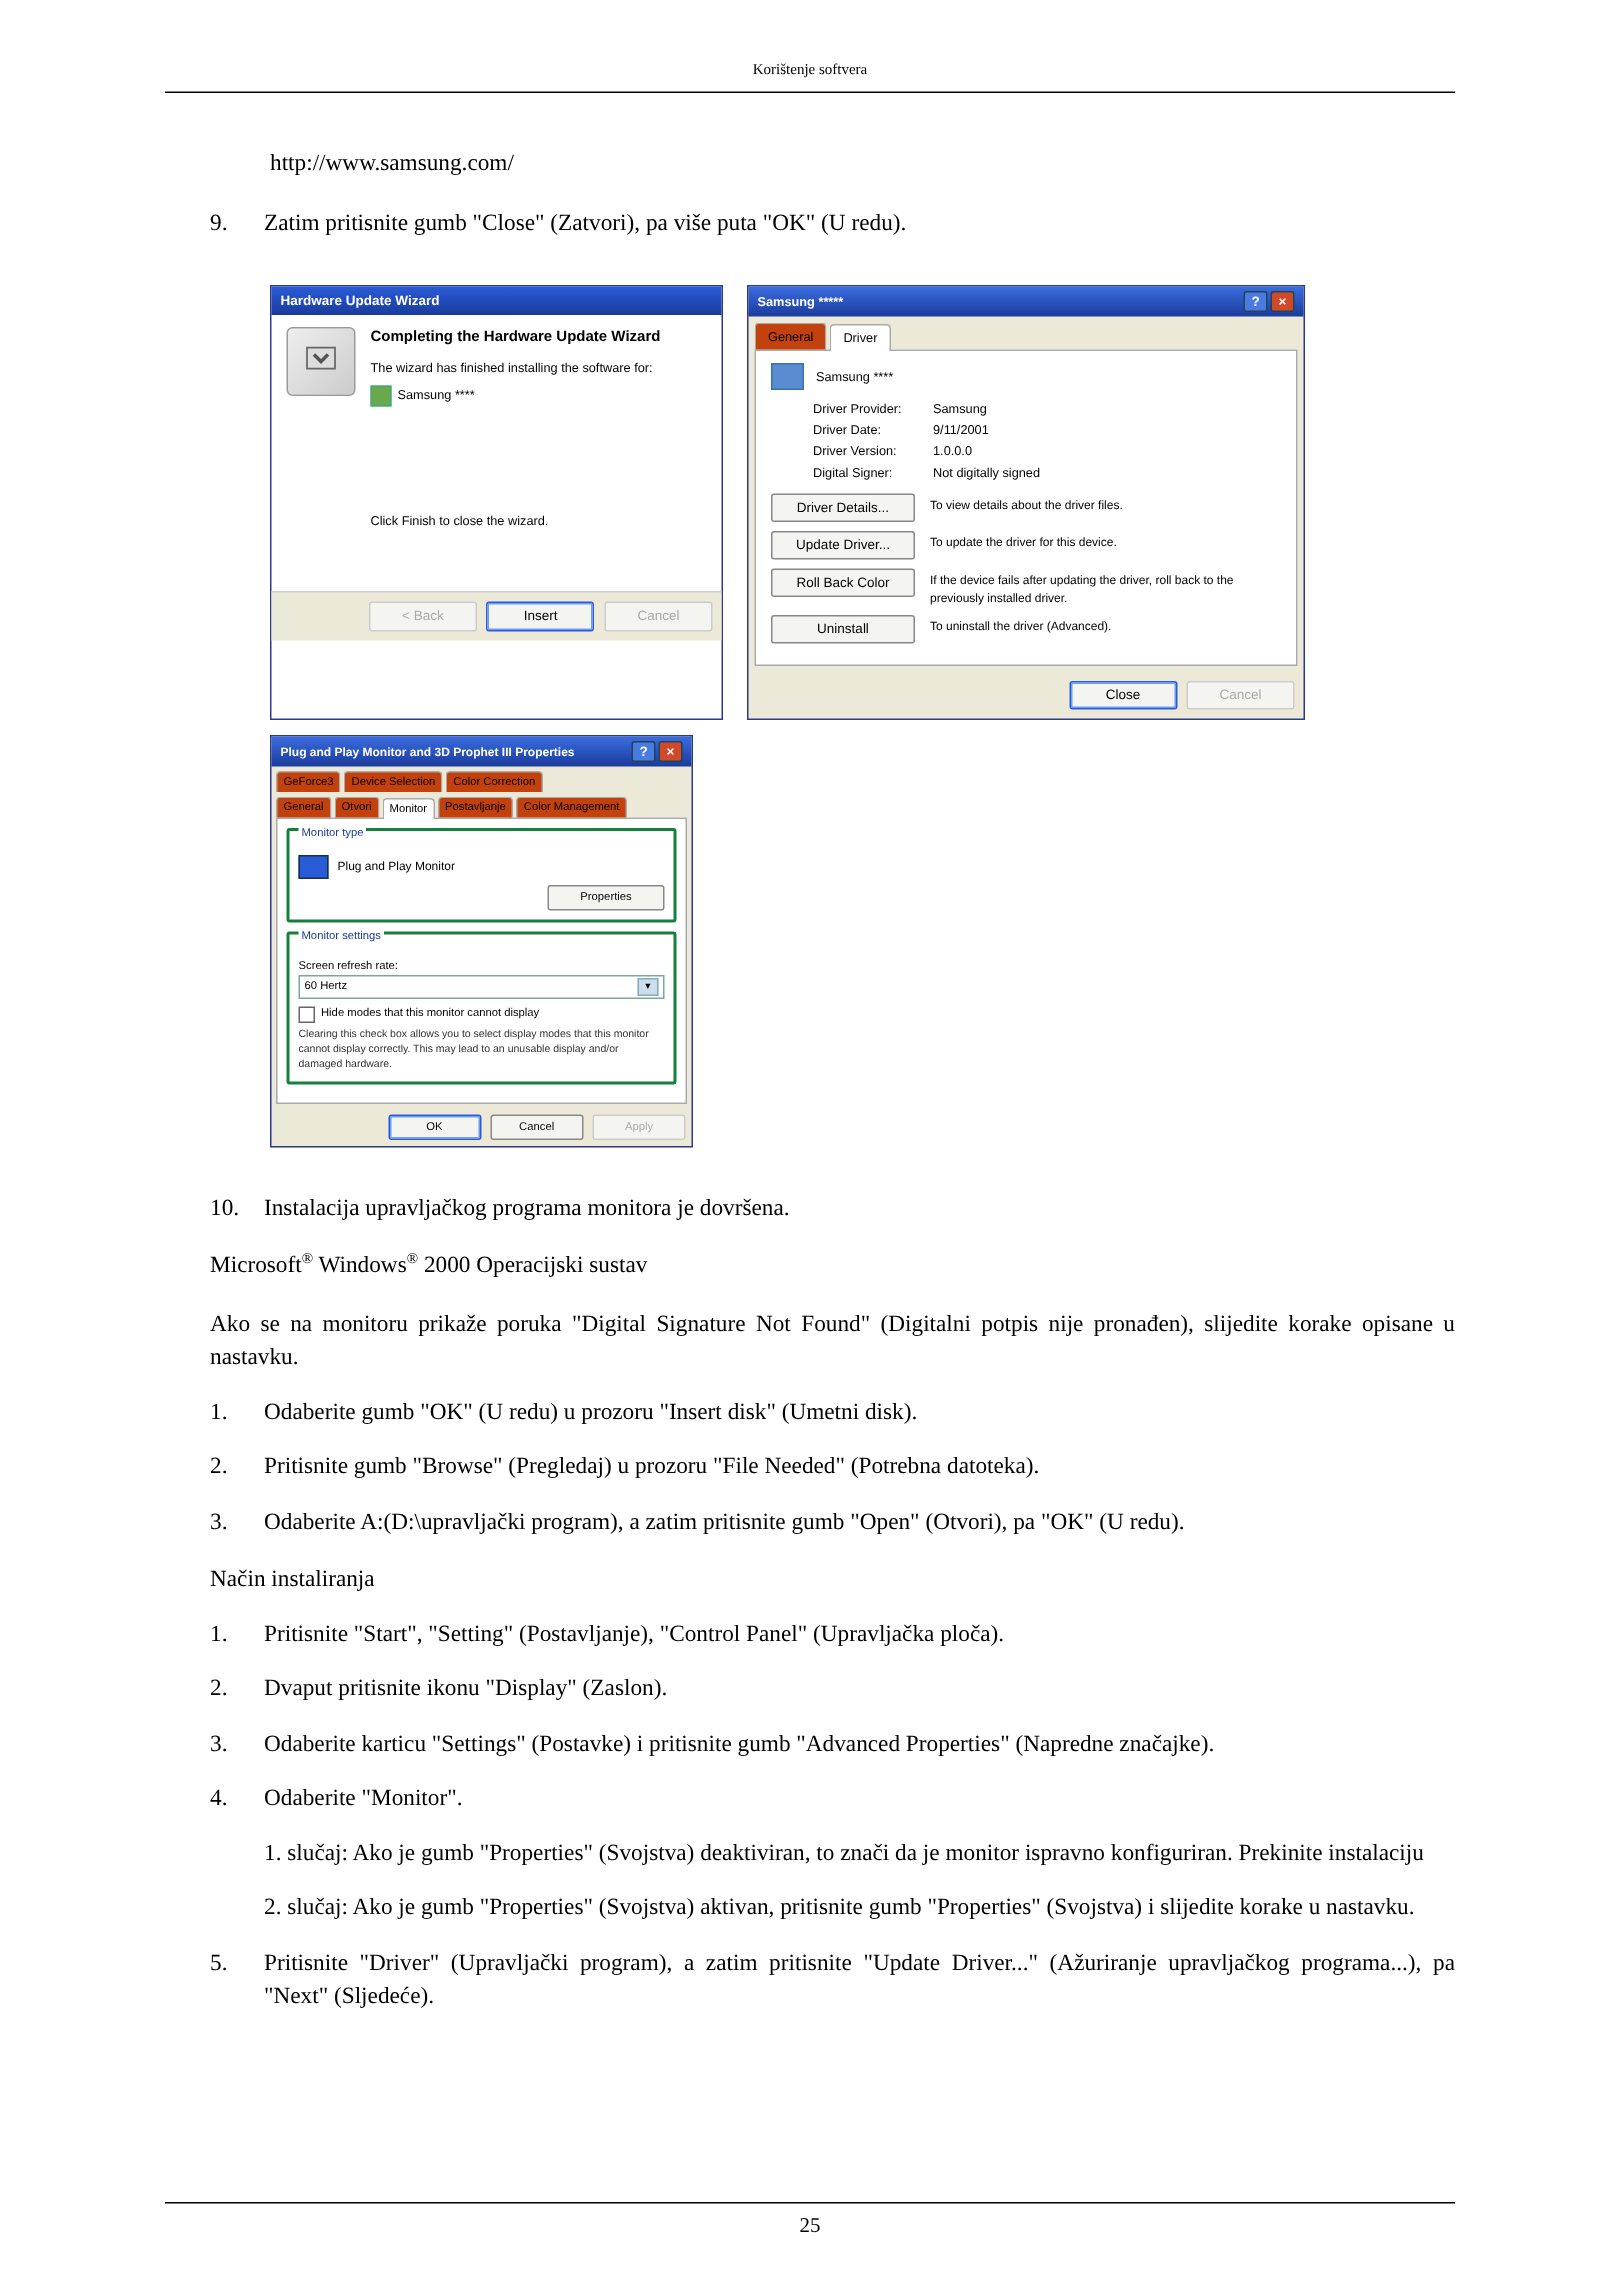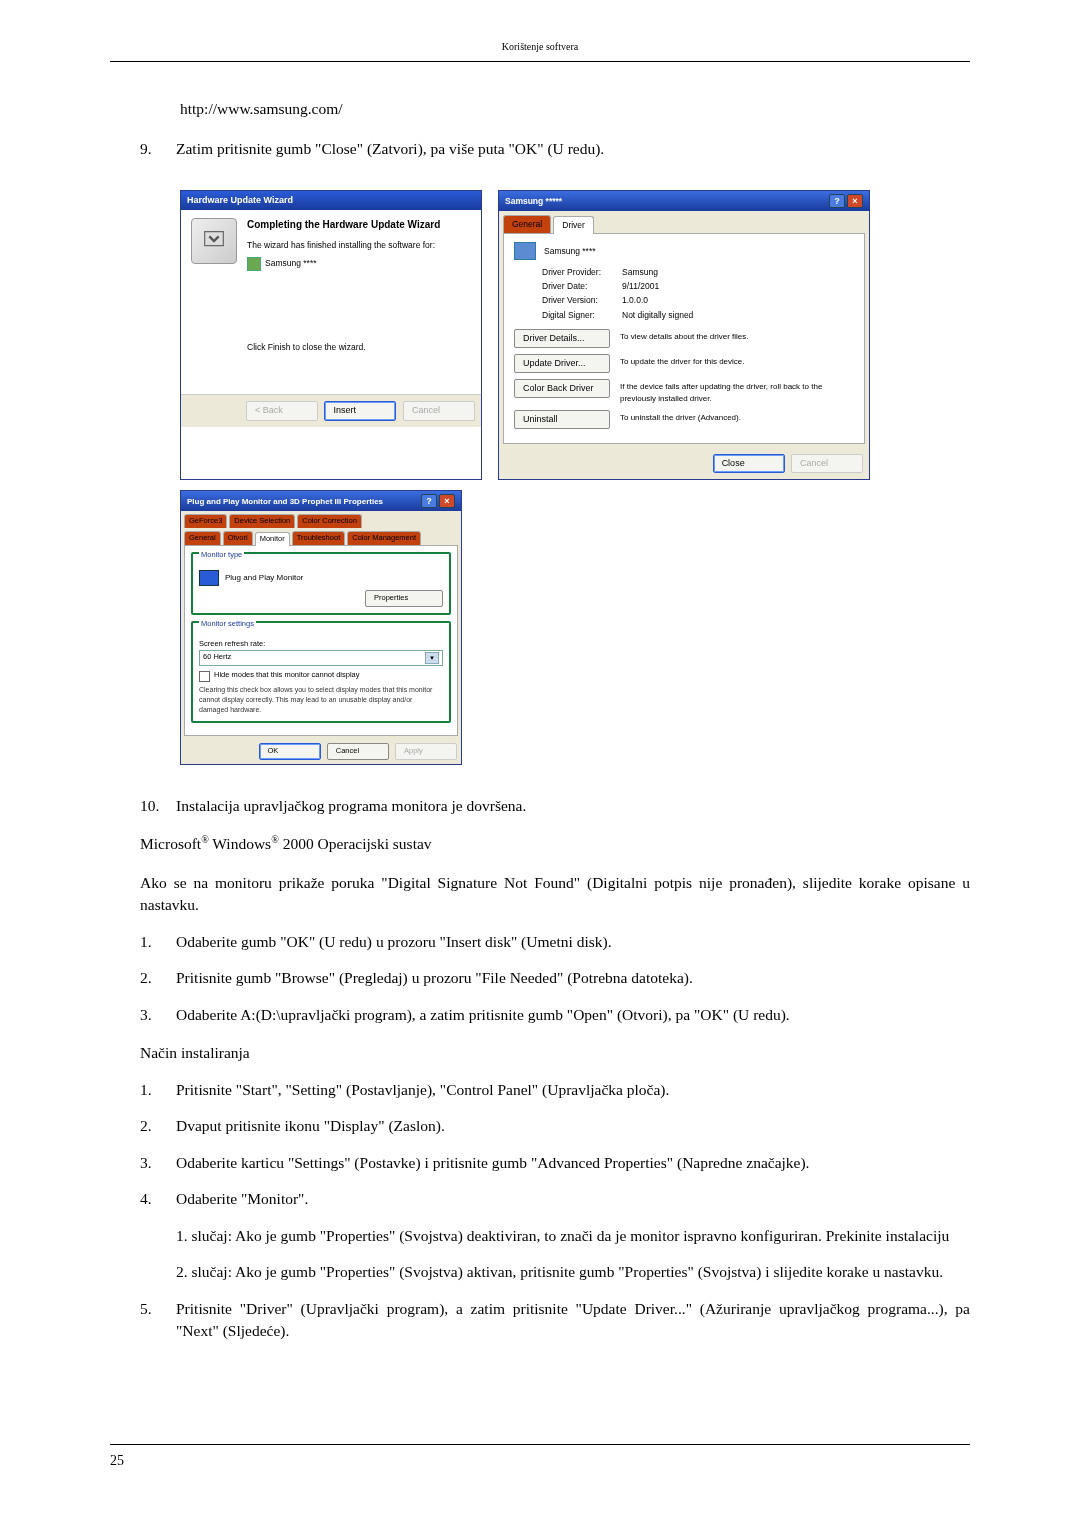--- a/index.html
+++ b/index.html
@@ -112,21 +112,21 @@
     background: #ece9d8;
   }
   .xpbtn {
     display: inline-block;
     min-width: 54px;
     font-size: 9px;
     font-family: Tahoma, sans-serif;
     padding: 2px 8px;
     border: 1px solid #888;
     background: #f4f4f0;
-    text-align: left;
+    text-align: center;
     border-radius: 2px;
     margin-left: 4px;
   }
   .xpbtn.disabled { color:#aaa; border-color:#ccc; }
   .xpbtn.primary { border-color:#2a5bd7; box-shadow:0 0 0 1px #6a9bff inset; }
 
   
   .prop {
     width: 370px;
     border: 1px solid #2a3b8f;
@@ -193,25 +193,25 @@
   .mon-row{display:flex;align-items:center;gap:6px;}
   .mon-row .mon{width:18px;height:14px;background:#2a5bd7;border:1px solid #134;}
   .combo{border:1px solid #7a9;background:#fff;padding:1px 3px;font-size:7.5px;display:flex;justify-content:space-between;align-items:center;}
   .combo .chev{width:12px;height:10px;background:#cde;border:1px solid #8ab;display:flex;align-items:center;justify-content:center;font-size:7px;}
   .chk{display:flex;gap:4px;align-items:flex-start;font-size:7.5px;margin-top:4px;}
   .chk .box{width:9px;height:9px;border:1px solid #666;flex-shrink:0;margin-top:1px;}
   .mon-note{font-size:7px;color:#333;margin-top:3px;}
 
   .footer {
     position:absolute;
-    bottom:56px;
+    bottom:32px;
     left:110px;
     right:110px;
     border-top:1px solid #000;
-    text-align:left;
+    text-align:center;
     padding-top:6px;
     font-size:14px;
   }
   sup{font-size:10px;}
 </style>
 </head>
 <body>
 
 <div class="page">
   <div class="header">
@@ -290,21 +290,21 @@
             </div>
             <div class="drv-row">
                 <span class="xpbtn">Driver Details...</span>
                 <span class="desc">To view details about the driver files.</span>
               </div>
             <div class="drv-row">
                 <span class="xpbtn">Update Driver...</span>
                 <span class="desc">To update the driver for this device.</span>
               </div>
             <div class="drv-row">
-                <span class="xpbtn">Color Back Driver</span>
+                <span class="xpbtn">Roll Back Color</span>
                 <span class="desc">If the device fails after updating the driver, roll back to the previously installed driver.</span>
               </div>
             <div class="drv-row">
                 <span class="xpbtn">Uninstall</span>
                 <span class="desc">To uninstall the driver (Advanced).</span>
               </div>
           </div>
           <div class="prop-btnbar">
             <span class="xpbtn primary">Close</span>
             <span class="xpbtn disabled">Cancel</span>
@@ -323,21 +323,21 @@
           </div>
           <div class="mon-tabs">
             <div class="tab"><span>GeForce3</span></div>
             <div class="tab"><span>Device Selection</span></div>
             <div class="tab"><span>Color Correction</span></div>
           </div>
           <div class="mon-tabs">
             <div class="tab"><span>General</span></div>
             <div class="tab"><span>Otvori</span></div>
             <div class="tab active"><span>Monitor</span></div>
-            <div class="tab"><span>Troubleshoot</span></div>
+            <div class="tab"><span>Postavljanje</span></div>
             <div class="tab"><span>Color Management</span></div>
           </div>
           <div class="mon-body">
             <div class="grp">
               <span class="grp-title">Monitor type</span>
               <div class="mon-row">
                 <div class="mon"></div>
                 <span>Plug and Play Monitor</span>
               </div>
               <div style="text-align:right;margin-top:4px;">

